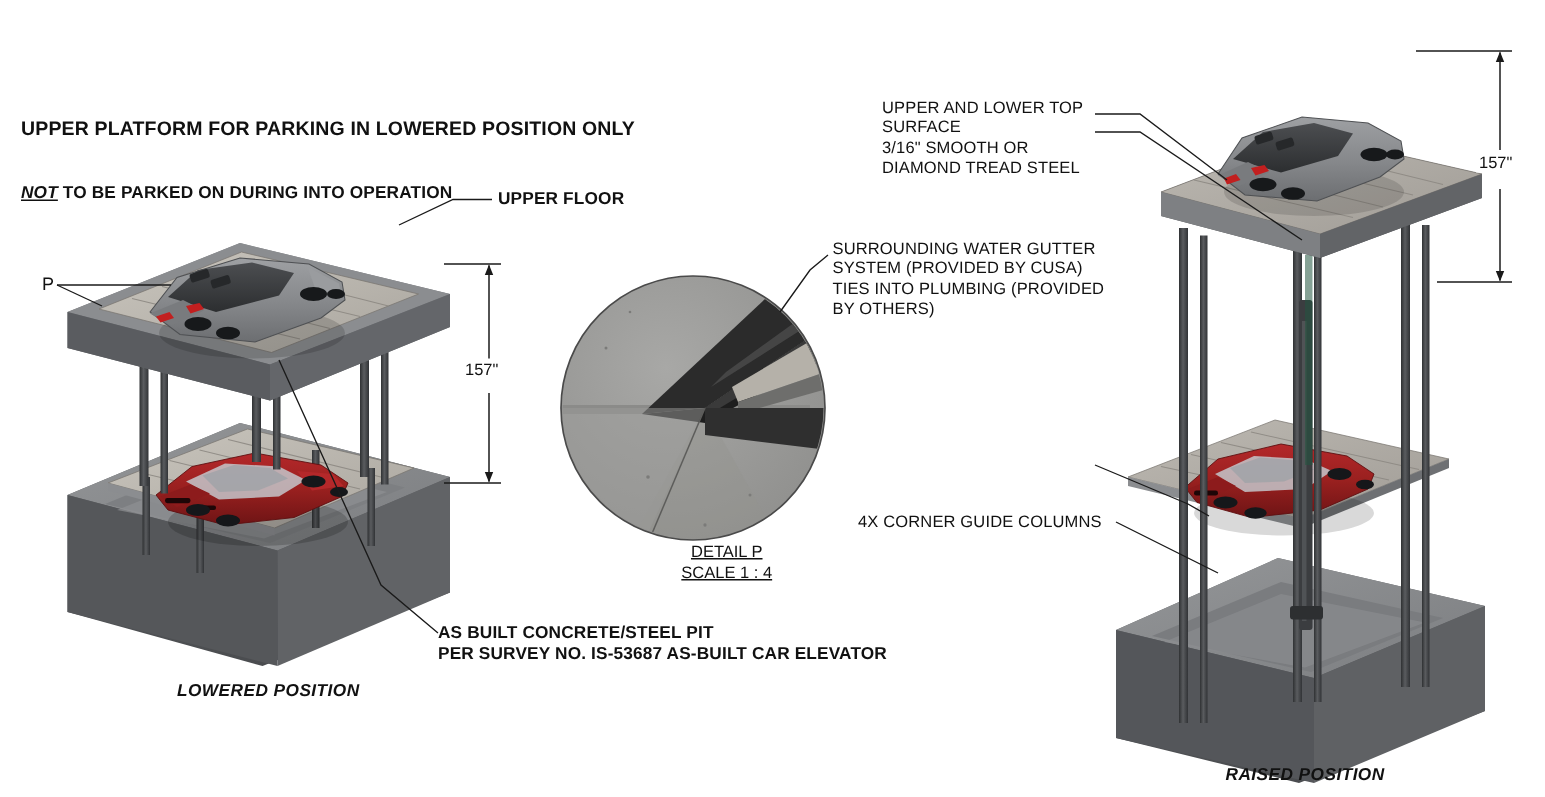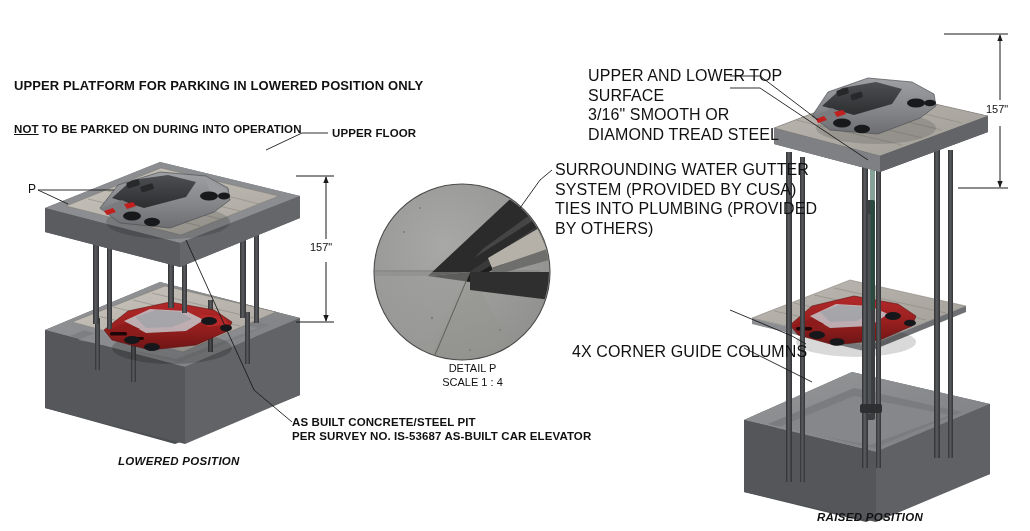--- a/index.html
+++ b/index.html
@@ -3,30 +3,30 @@
 <meta charset="utf-8">
 <style>
   html,body{margin:0;padding:0;background:#fff;}
   body{width:1030px;height:531px;position:relative;overflow:hidden;
        font-family:"Liberation Sans",sans-serif;color:#111;}
   #stage{position:absolute;left:0;top:0;width:1030px;height:531px;}
   #svgroot{position:absolute;left:0;top:0;width:1030px;height:531px;}
 
   .note{position:absolute;white-space:pre;line-height:1.22;}
   .note-bold{font-weight:bold;font-size:11.5px;letter-spacing:.1px;}
-  .note-reg{font-weight:normal;font-size:16px;letter-spacing:.1px;}
+  .note-reg{font-weight:normal;font-size:11px;letter-spacing:.1px;}
   .pos-label{position:absolute;font-weight:bold;font-style:italic;
              font-size:11.5px;letter-spacing:.3px;white-space:pre;}
   .dim-txt{position:absolute;font-size:11px;font-weight:normal;
            background:#fff;padding:0 2px;white-space:nowrap;}
   .detail-cap{position:absolute;font-size:11px;text-align:center;
               line-height:1.25;white-space:pre;}
   .plabel{position:absolute;font-size:12px;}
   .warn-line1{font-weight:bold;font-size:13px;}
-  .warn-not{font-weight:bold;text-decoration:underline;text-align:right;}
+  .warn-not{font-weight:bold;font-style:italic;text-decoration:underline;text-align:right;}
 </style>
 </head>
 <body>
 
 <div id="stage">
 
   <svg id="svgroot" viewBox="0 0 1030 531">
     <defs>
       <linearGradient id="gDeck" x1="0" y1="0" x2="1" y2="1">
         <stop offset="0" stop-color="#c9c5bd"></stop>
@@ -327,20 +327,20 @@
 3/16" SMOOTH OR
 DIAMOND TREAD STEEL</div>
 
 
   <div class="note note-reg" style="left:572px;top:342px;">4X CORNER GUIDE COLUMNS</div>
 
   <div class="dim-txt" style="left:308px;top:241px;">157"</div>
 
   <div class="dim-txt" style="left:984px;top:103px;">157"</div>
 
-  <div class="detail-cap" style="left:415px;top:362px;width:115px;">DETAIL P
+  <div class="detail-cap" style="left:427px;top:362px;width:115px;text-decoration:underline;">DETAIL P
 SCALE 1 : 4</div>
 
   <div class="pos-label" style="left:118px;top:455px;">LOWERED POSITION</div>
 
   <div class="pos-label" style="left:806px;top:511px;margin-left:11px;">RAISED POSITION</div>
 
 </div>
 
 </body></html>

